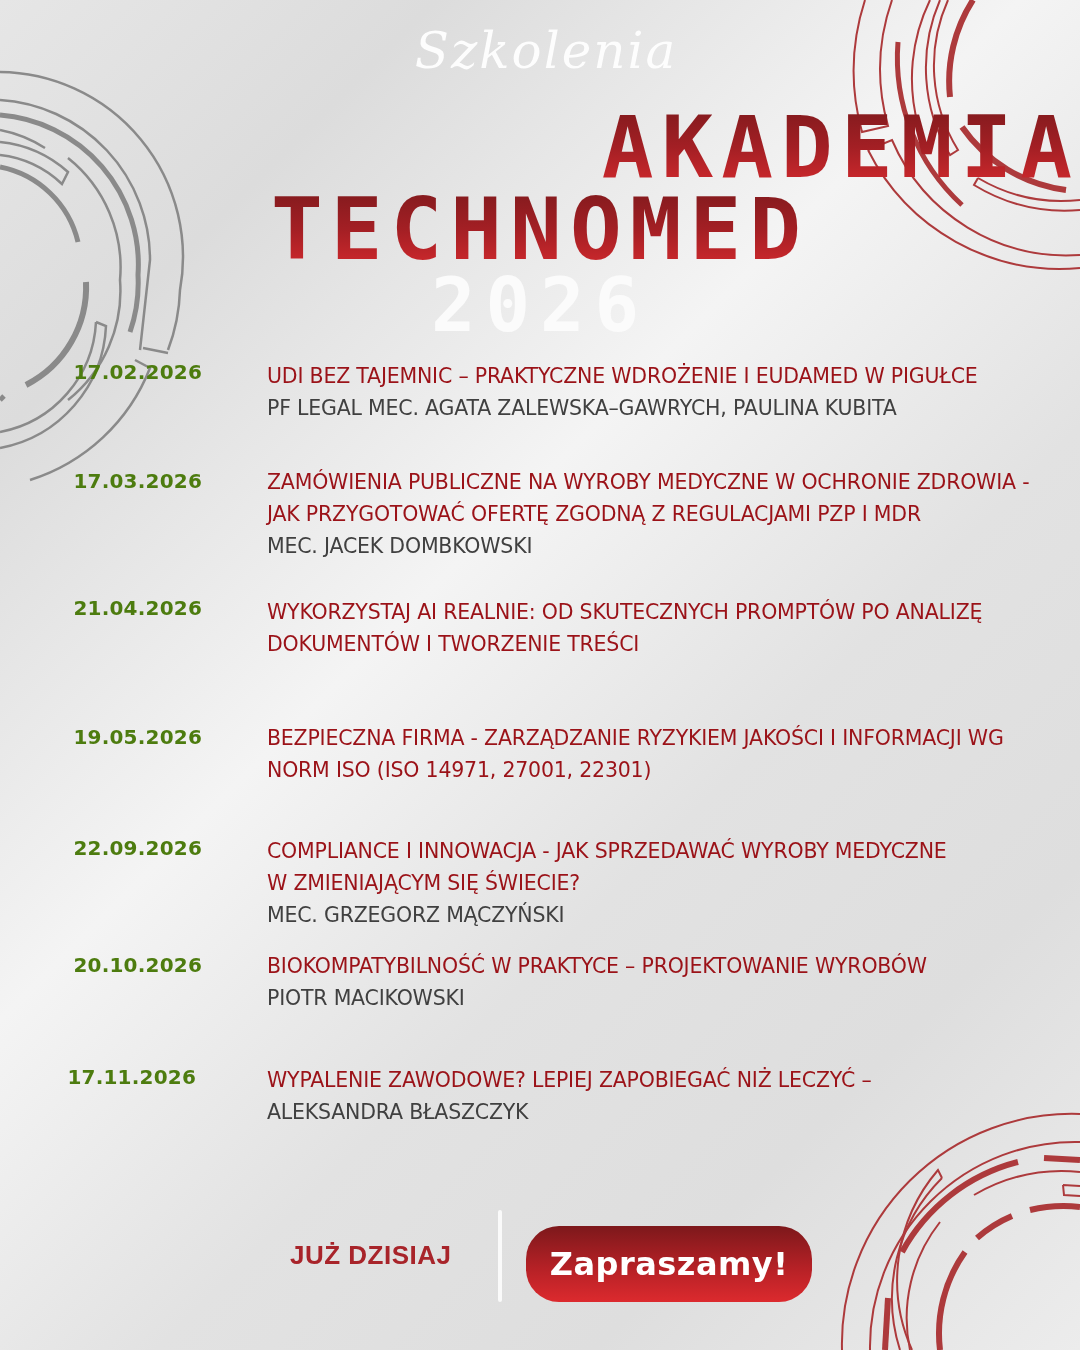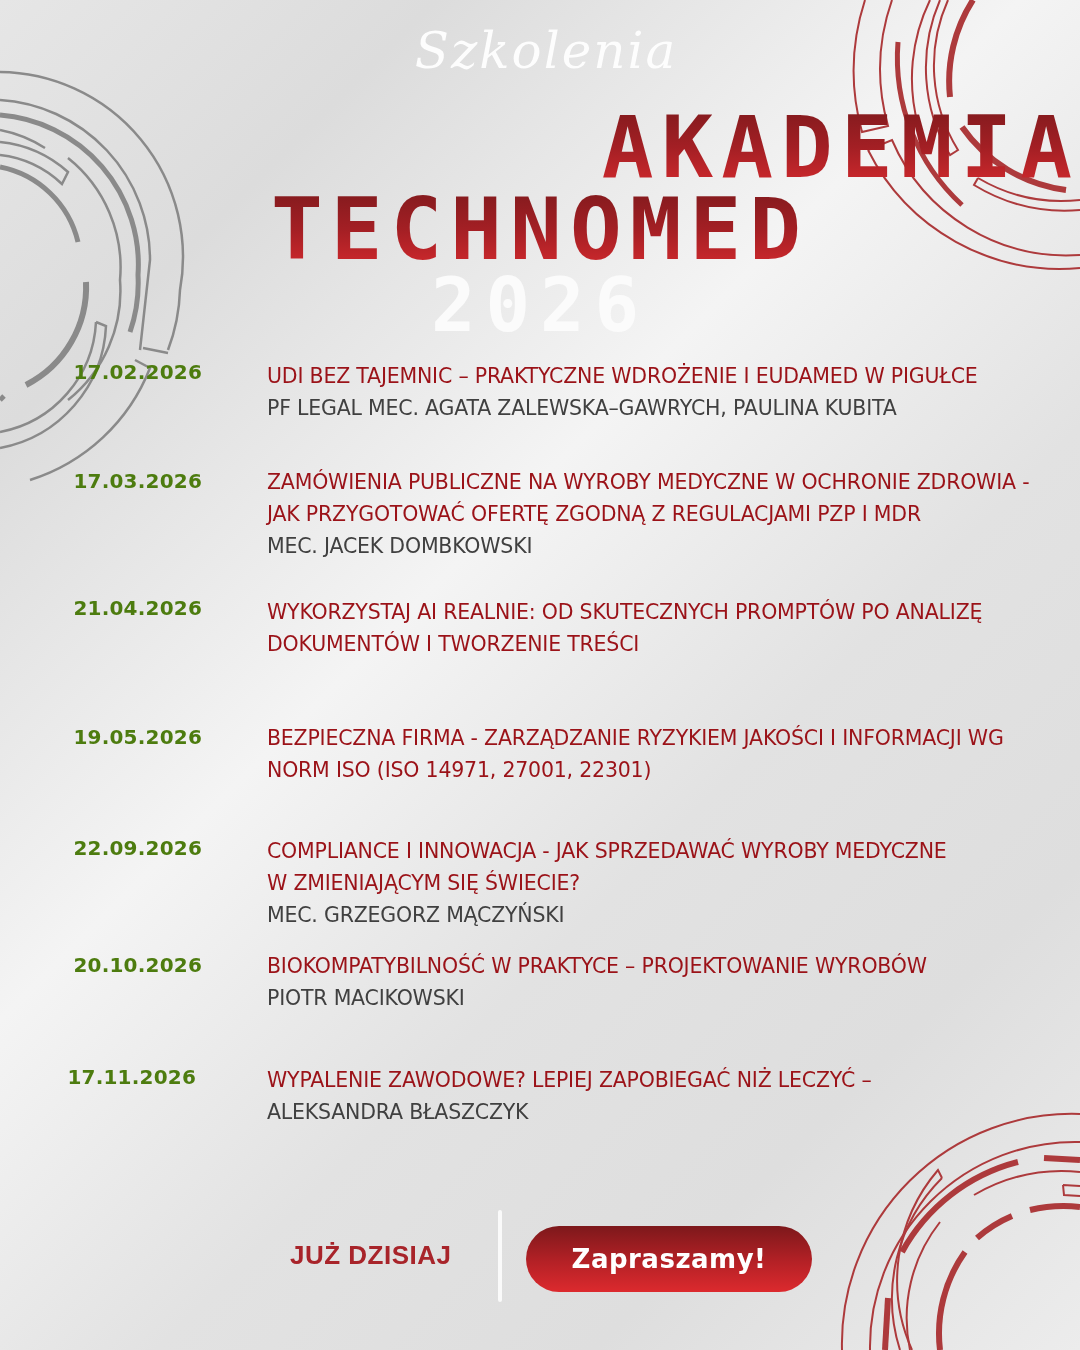--- a/index.html
+++ b/index.html
@@ -55,25 +55,25 @@
   .footer-label {
     position: absolute; left: 290px; top: 1240px;
     font-family: Liberation Sans, sans-serif; font-weight: bold; font-size: 26px;
     color: #a8242a; letter-spacing: 0.5px;
   }
   .footer-divider {
     position: absolute; left: 498px; top: 1210px; width: 4px; height: 92px;
     background: #fafafa; border-radius: 2px;
   }
   .cta-button {
-    position: absolute; left: 526px; top: 1226px; width: 286px; height: 66px;
+    position: absolute; left: 526px; top: 1226px; width: 286px; height: 76px;
     border-radius: 33px; border: none; cursor: pointer;
     background: linear-gradient(180deg, #7d181b 0%, #b52126 55%, #dc2a2e 100%);
     color: #ffffff; font-family: "DejaVu Sans", sans-serif; font-weight: bold;
-    font-size: 26px; letter-spacing: 0.5px;
+    font-size: 32px; letter-spacing: 0.5px;
     display: flex; align-items: center; justify-content: center;
   }
 </style>
 </head>
 <body>
 
 <div class="deco" id="deco-left">
   <svg width="200" height="430" viewBox="0 0 200 430">
     <g fill="none" stroke="#8a8a8a" stroke-linecap="butt">
       <path d="M0 12 A185 185 0 0 1 180 230 A185 185 0 0 1 168 290" stroke-width="2.5"></path>

